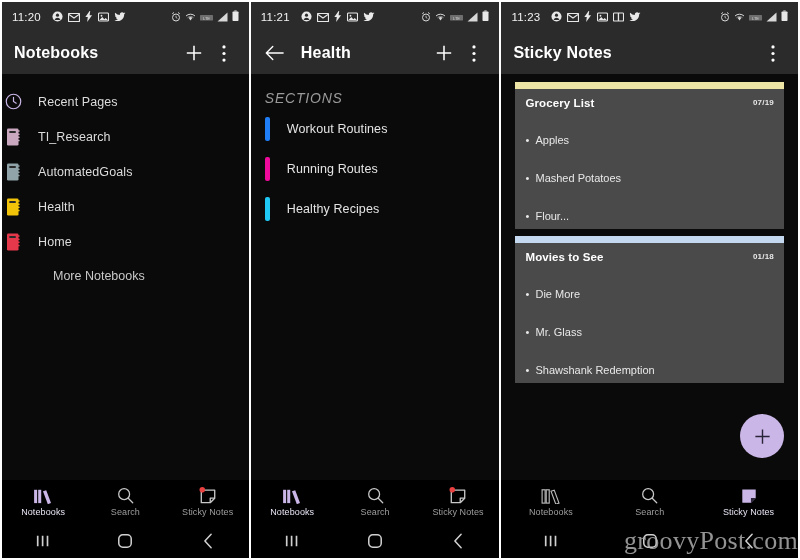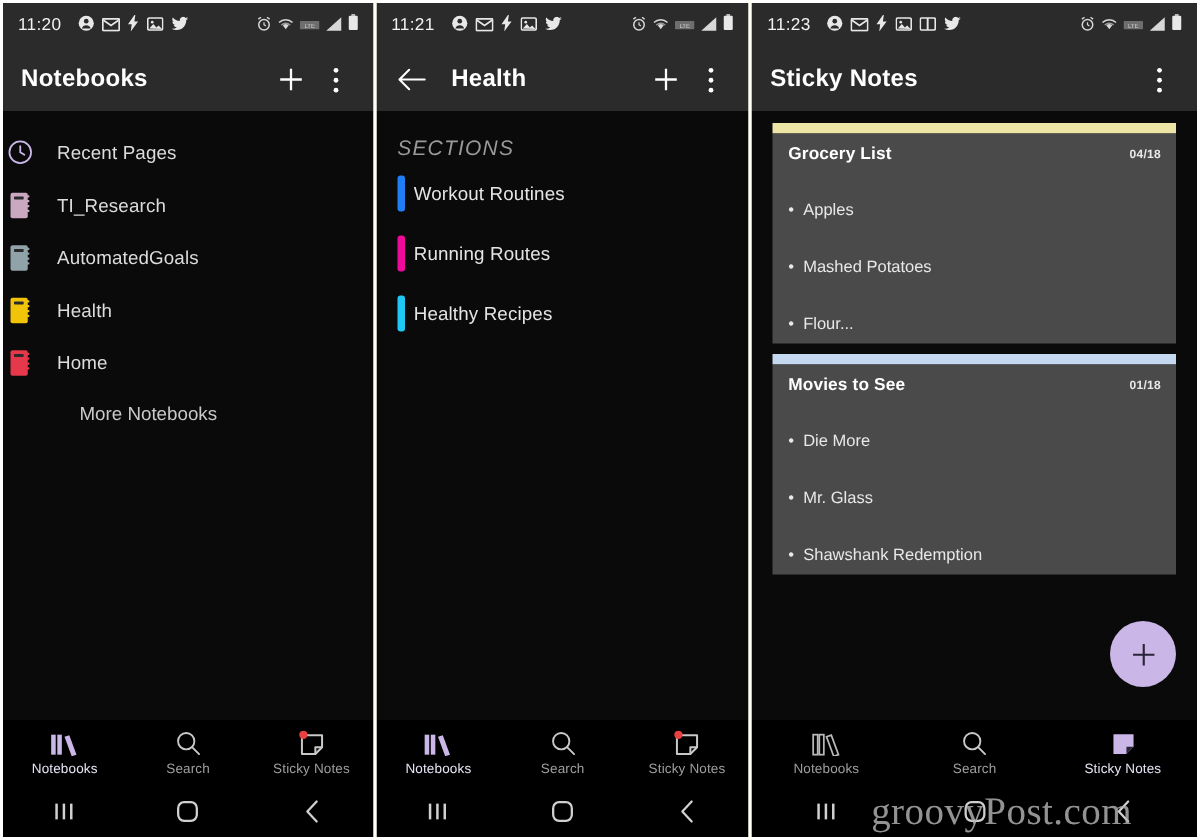--- a/index.html
+++ b/index.html
@@ -116,21 +116,21 @@
     margin-top:5px;
   }
   .sec-bar {
     width:5px; height:24px;
     border-radius:2px;
     flex-shrink:0;
   }
   .sec-label {
     color:#e4e4e4;
     font-size:12.5px;
-    margin-left:6px;
+    margin-left:17px;
     letter-spacing:.1px;
   }
 
   
   .notes-wrap { padding:8px 14px 0 14px; }
   .note { margin-bottom:7px; }
   .note-strip { height:7px; }
   .note-body {
     background:#4a4a4a;
     padding:8px 10px 6px 10px;
@@ -205,21 +205,21 @@
     align-items:center;
     flex-shrink:0;
     position:relative;
   }
   .gb-item { flex:1; display:flex; align-items:center; justify-content:center; }
 
   .watermark {
     position:absolute;
     left:0; right:0; top:50%;
     transform:translateY(-50%);
-    text-align:center;
+    text-align:right;
     color:#b4b4b4;
     font-family:"Liberation Serif", serif;
     font-size:26px;
     opacity:.82;
     letter-spacing:.3px;
     padding-left:36px;
     pointer-events:none;
   }
 </style>
 </head>
@@ -690,21 +690,21 @@
     </div>
 
     <div class="body">
       <div class="notes-wrap">
 
         <div class="note">
           <div class="note-strip" style="background:#ece5a6"></div>
           <div class="note-body">
             <div class="note-top">
               <span class="note-title">Grocery List</span>
-              <span class="note-date">04/18</span>
+              <span class="note-date">07/19</span>
             </div>
             <div class="note-items">
               <div class="note-item">Apples</div>
               <div class="note-item">Mashed Potatoes</div>
               <div class="note-item">Flour...</div>
             </div>
           </div>
         </div>
 
         <div class="note">

